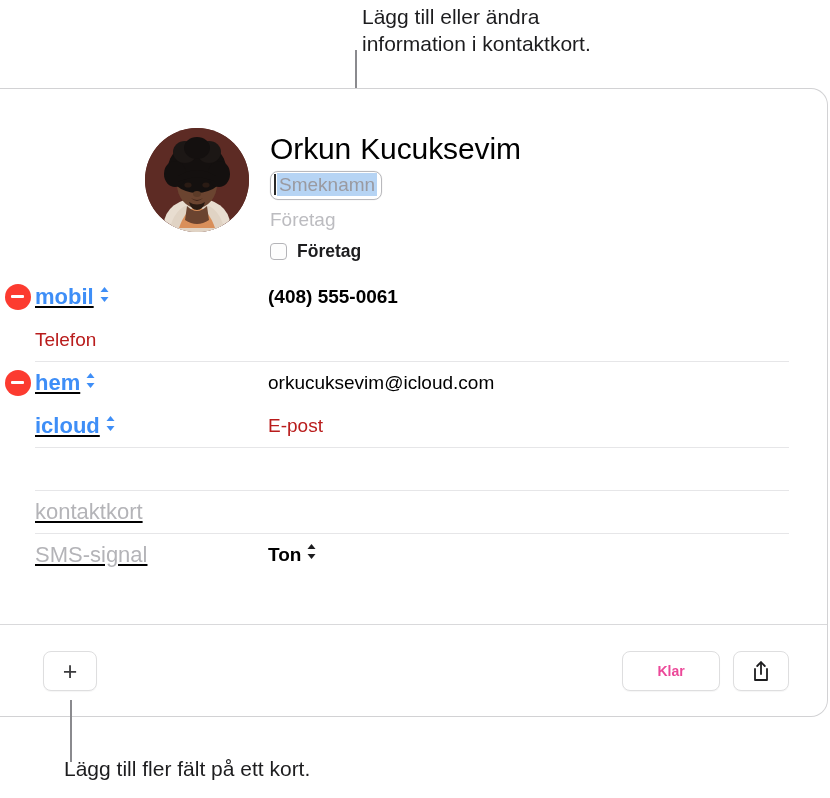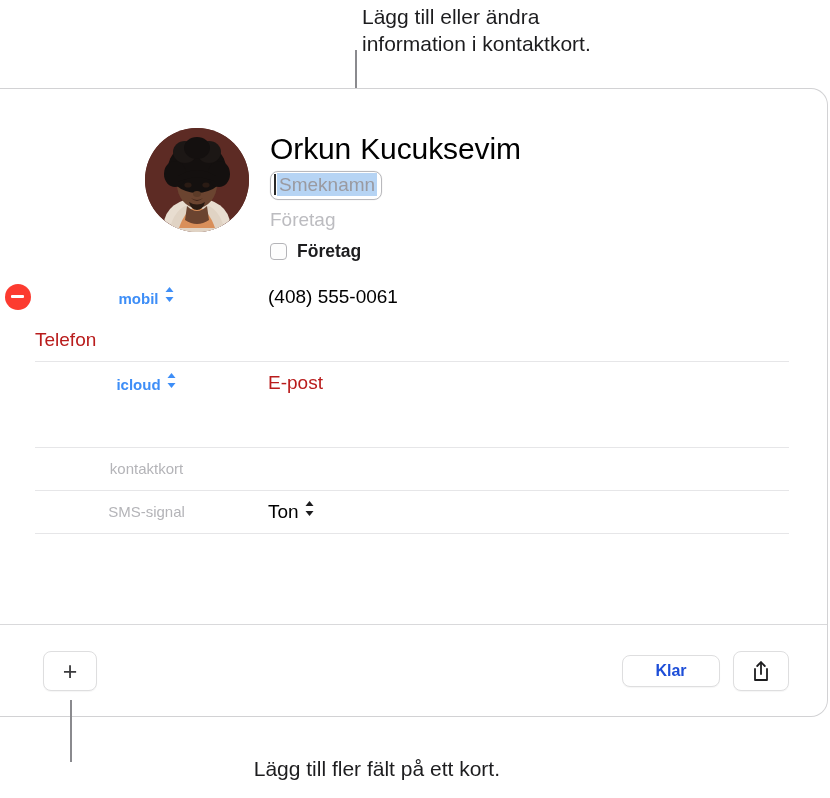--- a/index.html
+++ b/index.html
@@ -23,24 +23,23 @@
     line-height: 27px;
     color: #1d1d1f;
     white-space: pre-line;
   }
   #callout-top {
     left: 362px;
     top: 3px;
     width: 400px;
   }
   #callout-bottom {
-    left: 80px;
+    left: 64px;
     top: 755px;
     width: 420px;
-    text-align: right;
   }
 
   .leader {
     position: absolute;
     width: 1.5px;
     background: #8a8a8e;
   }
   #leader-top {
     left: 355px;
     top: 50px;
@@ -177,40 +176,41 @@
   .minus-btn i {
     display: block;
     width: 13px;
     height: 3px;
     background: #ffffff;
     border-radius: 1px;
   }
   .label-cell {
     width: 233px;
     flex: none;
-    text-align: center;
+    text-align: left;
     padding-right: 10px;
     box-sizing: border-box;
-    font-size: 15px;
+    font-size: 22px;
     white-space: nowrap;
+    text-decoration: underline;
   }
   .label-blue { color: #3e8ef7; font-weight: bold; }
   .label-gray { color: #b4b4b8; }
   .stepper {
     display: inline-block;
     margin-left: 5px;
     vertical-align: 1px;
     line-height: 0;
   }
   .value-cell {
     flex: 1;
     font-size: 19px;
     white-space: nowrap;
   }
-  .value-strong { color: #000; font-weight: normal; }
+  .value-strong { color: #000; font-weight: bold; }
   .value-plain { color: #000; }
   .value-muted { color: #b91c1c; }
   .chevron-down { display: inline-block; margin-left: 7px; vertical-align: 2px; line-height: 0; }
 
   .divider {
     position: absolute;
     left: 35px;
     right: 38px;
     height: 1px;
     background: #e6e6e8;
@@ -254,23 +254,23 @@
   }
   .toolbar-right {
     margin-left: auto;
     margin-right: 38px;
     display: flex;
     align-items: center;
     gap: 13px;
   }
   #done-button {
     width: 98px;
-    height: 32px;
-    color: #1d4ed8;
-    font-size: 16px;
+    height: 40px;
+    color: #ec4899;
+    font-size: 14px;
     font-weight: bold;
   }
   #share-button { width: 56px; height: 40px; }
 </style>
 </head>
 <body>
 
 <div class="callout" id="callout-top">Lägg till eller ändra
 information i kontaktkort.</div>
 <div class="leader" id="leader-top"></div>
@@ -331,20 +331,32 @@
               <path d="M5.5 16 L1.5 11 L9.5 11 Z" fill="#3e8ef7"></path>
             </svg></span></div>
         <div class="value-cell"><span class="value-strong">(408) 555-0061</span></div>
       </div>
       <div class="field-row">
         <div class="minus-cell"></div>
         <div class="value-cell"><span class="value-muted">Telefon</span></div>
       </div>
       <div class="divider" style="top: 86px;"></div>
       <div class="field-row">
+        <div class="minus-cell">
+          <div class="minus-btn">
+            <i></i>
+          </div>
+        </div>
+        <div class="label-cell"><span class="label-blue">hem</span><span class="stepper"><svg width="11" height="17" viewBox="0 0 11 17">
+              <path d="M5.5 1 L9.5 6 L1.5 6 Z" fill="#3e8ef7"></path>
+              <path d="M5.5 16 L1.5 11 L9.5 11 Z" fill="#3e8ef7"></path>
+            </svg></span></div>
+        <div class="value-cell"><span class="value-plain">orkucuksevim@icloud.com</span></div>
+      </div>
+      <div class="field-row">
         <div class="minus-cell"></div>
         <div class="label-cell"><span class="label-blue">icloud</span><span class="stepper"><svg width="11" height="17" viewBox="0 0 11 17">
               <path d="M5.5 1 L9.5 6 L1.5 6 Z" fill="#3e8ef7"></path>
               <path d="M5.5 16 L1.5 11 L9.5 11 Z" fill="#3e8ef7"></path>
             </svg></span></div>
         <div class="value-cell"><span class="value-muted">E-post</span></div>
       </div>
       <div class="divider" style="top: 172px;"></div>
       <div class="field-row">
         <div class="minus-cell"></div>

